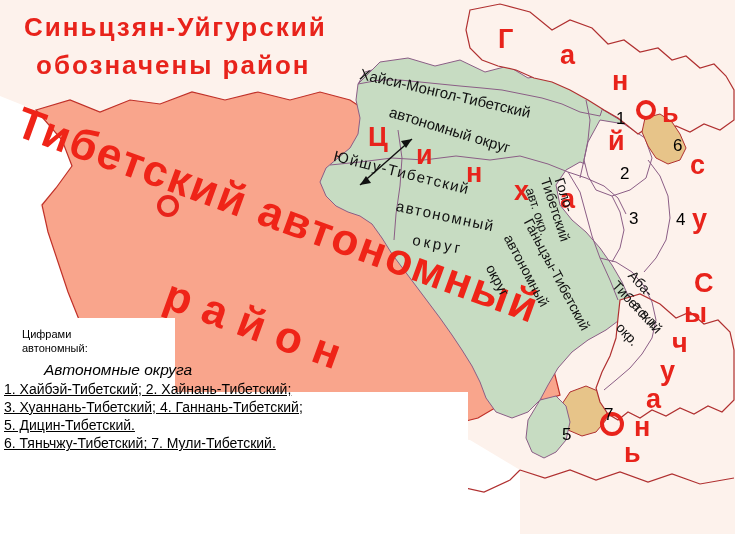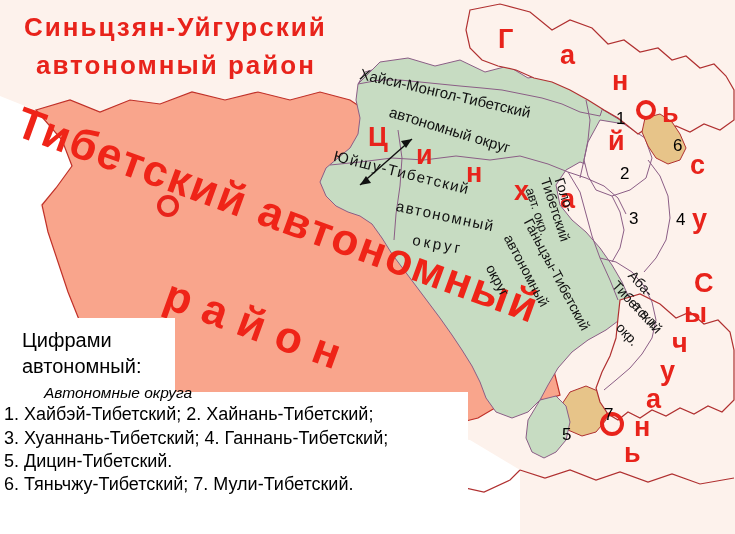--- a/index.html
+++ b/index.html
@@ -61,30 +61,31 @@
   #legend {
     position: absolute;
     left: 22px;
     top: 327px;
     width: 430px;
     color: #000000;
     font-size: 15.5px;
     line-height: 1.30;
   }
   #legend .hdr {
-    font-size: 20px;
+    font-size: 11px;
   }
   #legend .ital {
     font-style: italic;
     padding-left: 22px;
     font-size: 15.5px;
   }
   #legend .row {
-    font-size: 18px;
+    font-size: 14px;
     white-space: nowrap;
+    text-decoration: underline;
   }
   .legend-bg {
     position: absolute;
     left: 0px;
     top: 392px;
     width: 468px;
     height: 142px;
     background: #ffffff;
   }
   .legend-bg2 {
@@ -173,21 +174,21 @@
       <polygon points="412,139 401,141 406,148" fill="#111111"></polygon>
       <polygon points="360,185 371,183 366,176" fill="#111111"></polygon>
     </g>
 
     <circle cx="168" cy="206" r="9" fill="none" stroke="#e8231b" stroke-width="4"></circle>
     <circle cx="646" cy="110" r="8" fill="none" stroke="#e8231b" stroke-width="4"></circle>
     <circle cx="612" cy="424" r="10" fill="none" stroke="#e8231b" stroke-width="4"></circle>
   </svg>
 
   <div class="lbl prov prov-xinjiang" style="left:24px; top:14px;">Синьцзян-Уйгурский</div>
-  <div class="lbl prov prov-xinjiang" style="left:36px; top:52px;">автономный район</div>
+  <div class="lbl prov prov-xinjiang" style="left:36px; top:52px;">обозначены район</div>
 
   <div class="lbl prov-tibet" style="left:26px; top:100px; transform:rotate(20deg); transform-origin:left top; letter-spacing:2px;">Тибетский автономный</div>
   <div class="lbl prov-tibet" style="left:174px; top:272px; transform:rotate(20deg); transform-origin:left top; letter-spacing:13px;">район</div>
 
   <div class="lbl prov-letter" style="left:368px; top:124px;">Ц</div>
   <div class="lbl prov-letter" style="left:416px; top:142px;">и</div>
   <div class="lbl prov-letter" style="left:466px; top:160px;">н</div>
   <div class="lbl prov-letter" style="left:514px; top:178px;">х</div>
   <div class="lbl prov-letter" style="left:560px; top:186px;">а</div>
   <div class="lbl prov-letter" style="left:608px; top:128px;">й</div>

